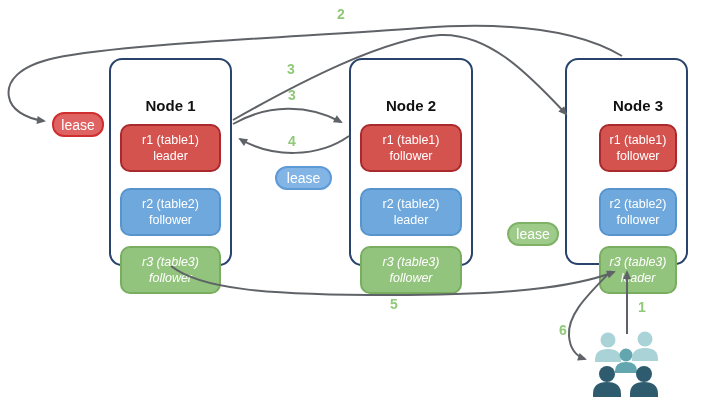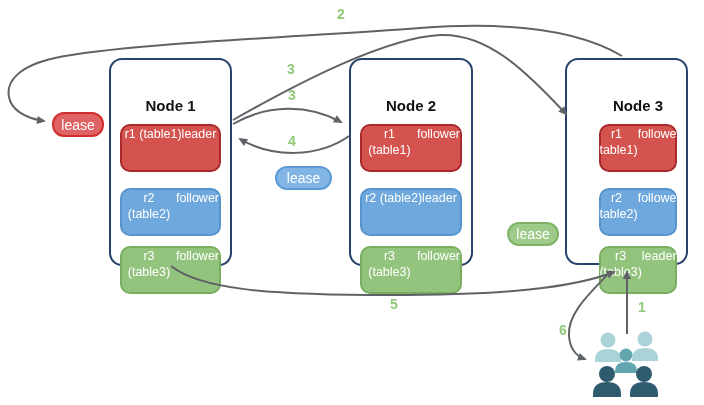--- a/index.html
+++ b/index.html
@@ -12,25 +12,25 @@
     background:#fff;border:2px solid var(--node-border);border-radius:13px;
     padding:10px 9px 0 9px;
   }
   .node-title{
     text-align:center;font-weight:bold;font-size:15px;color:#111;
     height:18px;line-height:18px;margin-bottom:9px;margin-top:27px;
   }
   .replica{
     box-sizing:border-box;height:48px;border-radius:10px;border:2px solid;
     color:#fff;font-size:12.5px;line-height:16px;text-align:center;
-    display:flex;flex-direction:row;justify-content:center;margin-bottom:10px;
+    display:flex;flex-direction:column;justify-content:center;margin-bottom:10px;
   }
   .replica.red{background:var(--red-fill);border-color:var(--red-border);}
   .replica.blue{background:var(--blue-fill);border-color:var(--blue-border);margin-top:16px;}
-  .replica.green{background:var(--green-fill);border-color:var(--green-border);}
+  .replica.green{background:var(--green-fill);border-color:var(--green-border);font-style:italic;}
   .lease{
     position:absolute;box-sizing:border-box;border-radius:12px;border:2px solid;
     color:#fff;font-size:14px;display:flex;align-items:center;justify-content:center;
   }
   .lease.red{background:var(--red-lease-fill);border-color:var(--red-lease-border);}
   .lease.blue{background:var(--blue-lease-fill);border-color:var(--blue-lease-border);}
   .lease.green{background:var(--green-lease-fill);border-color:var(--green-lease-border);}
   .step{
     position:absolute;color:var(--label-green);font-weight:bold;font-size:14px;
     width:18px;text-align:center;

